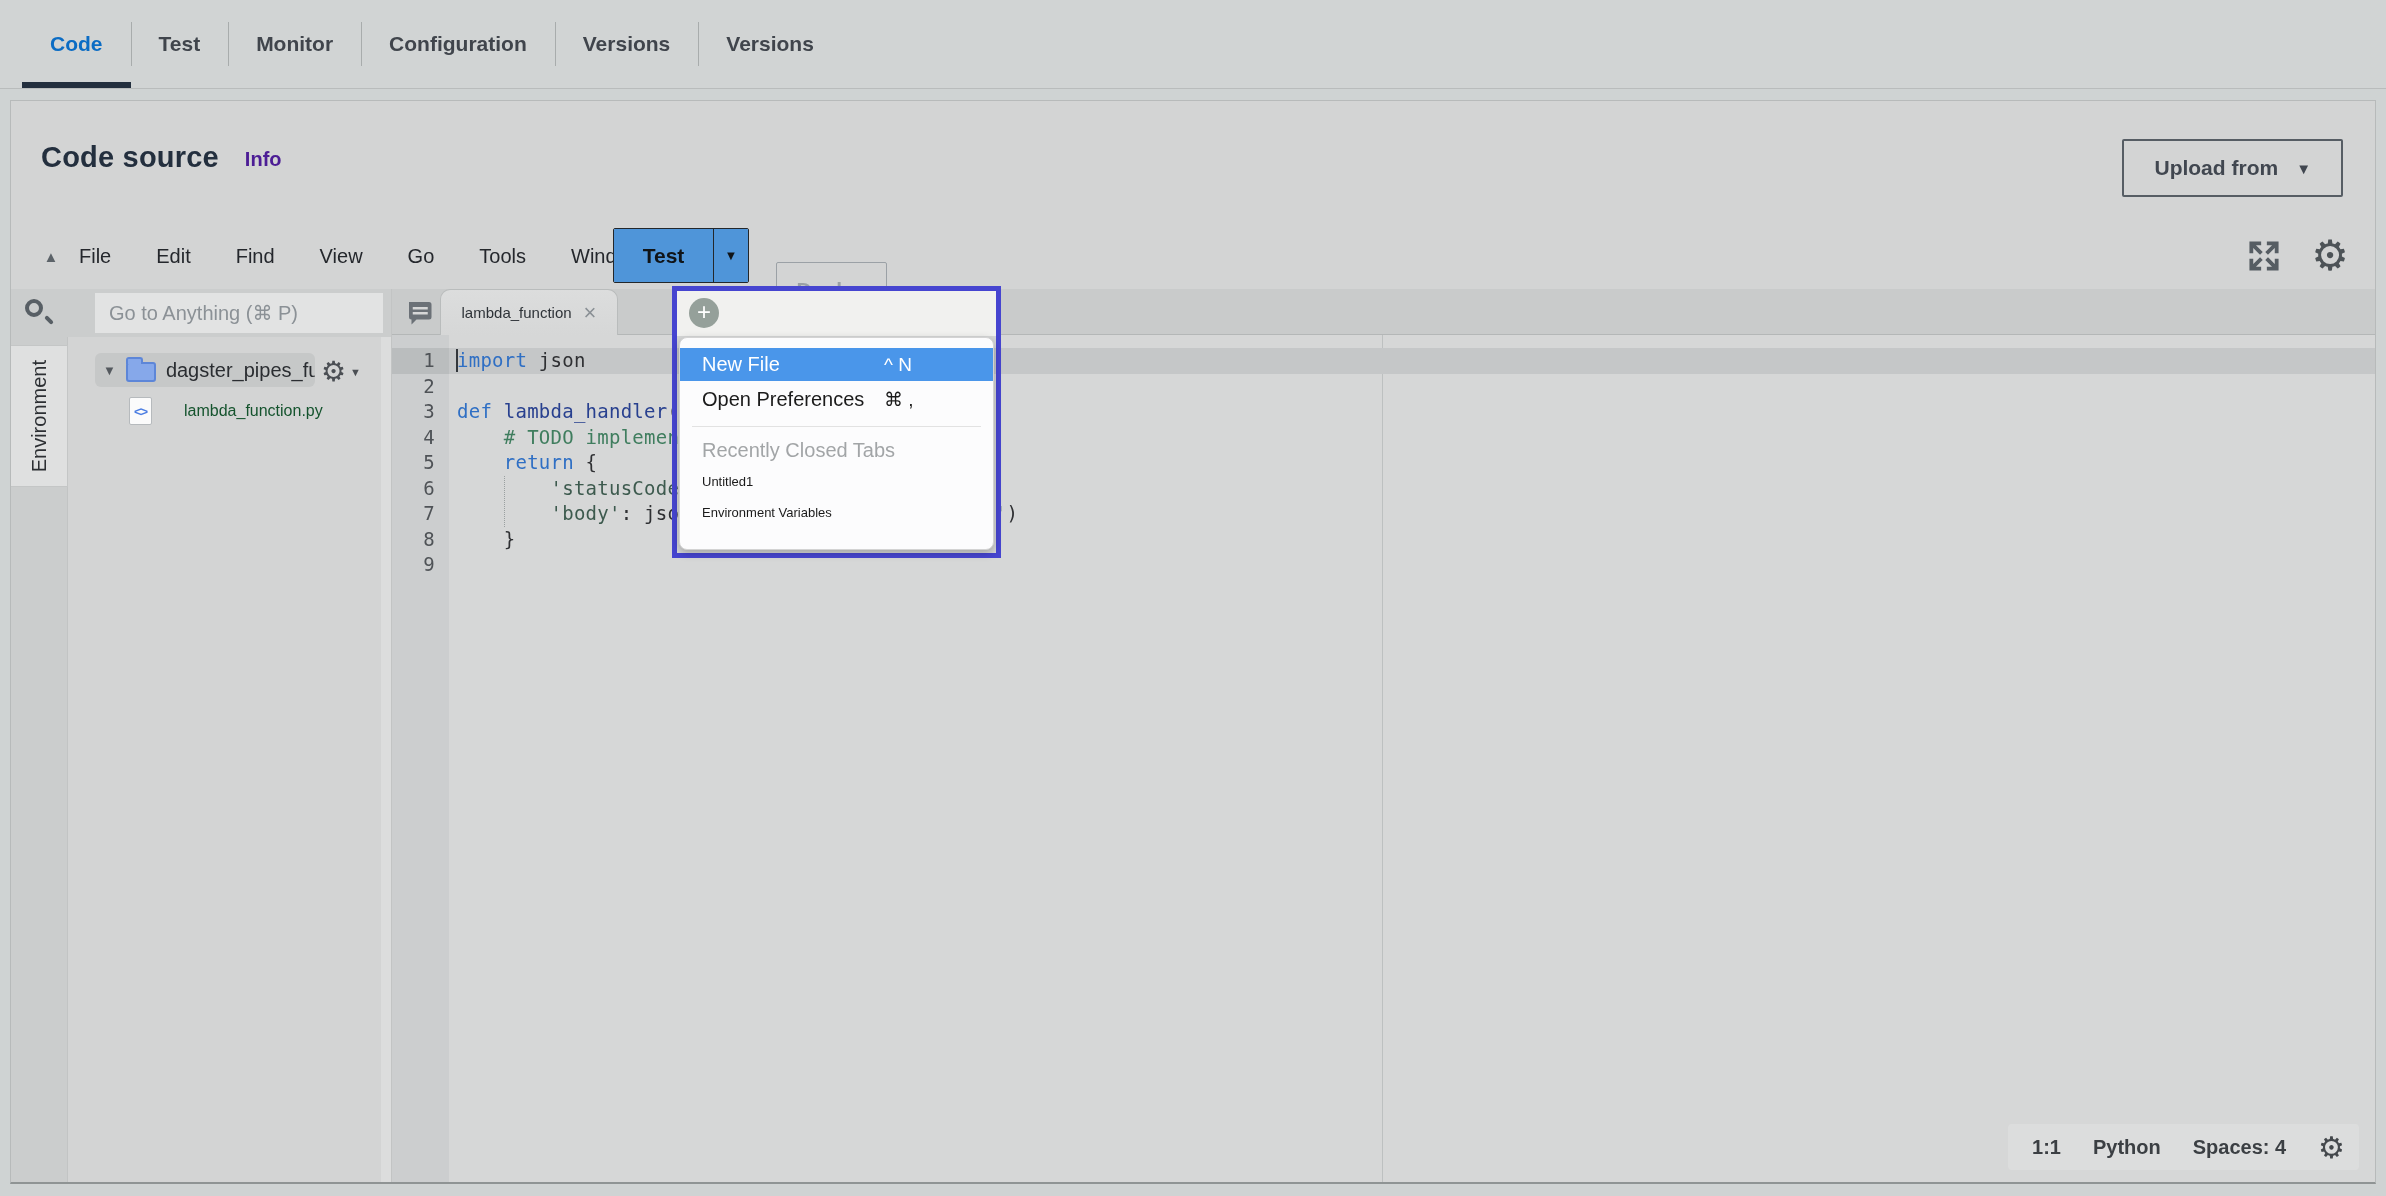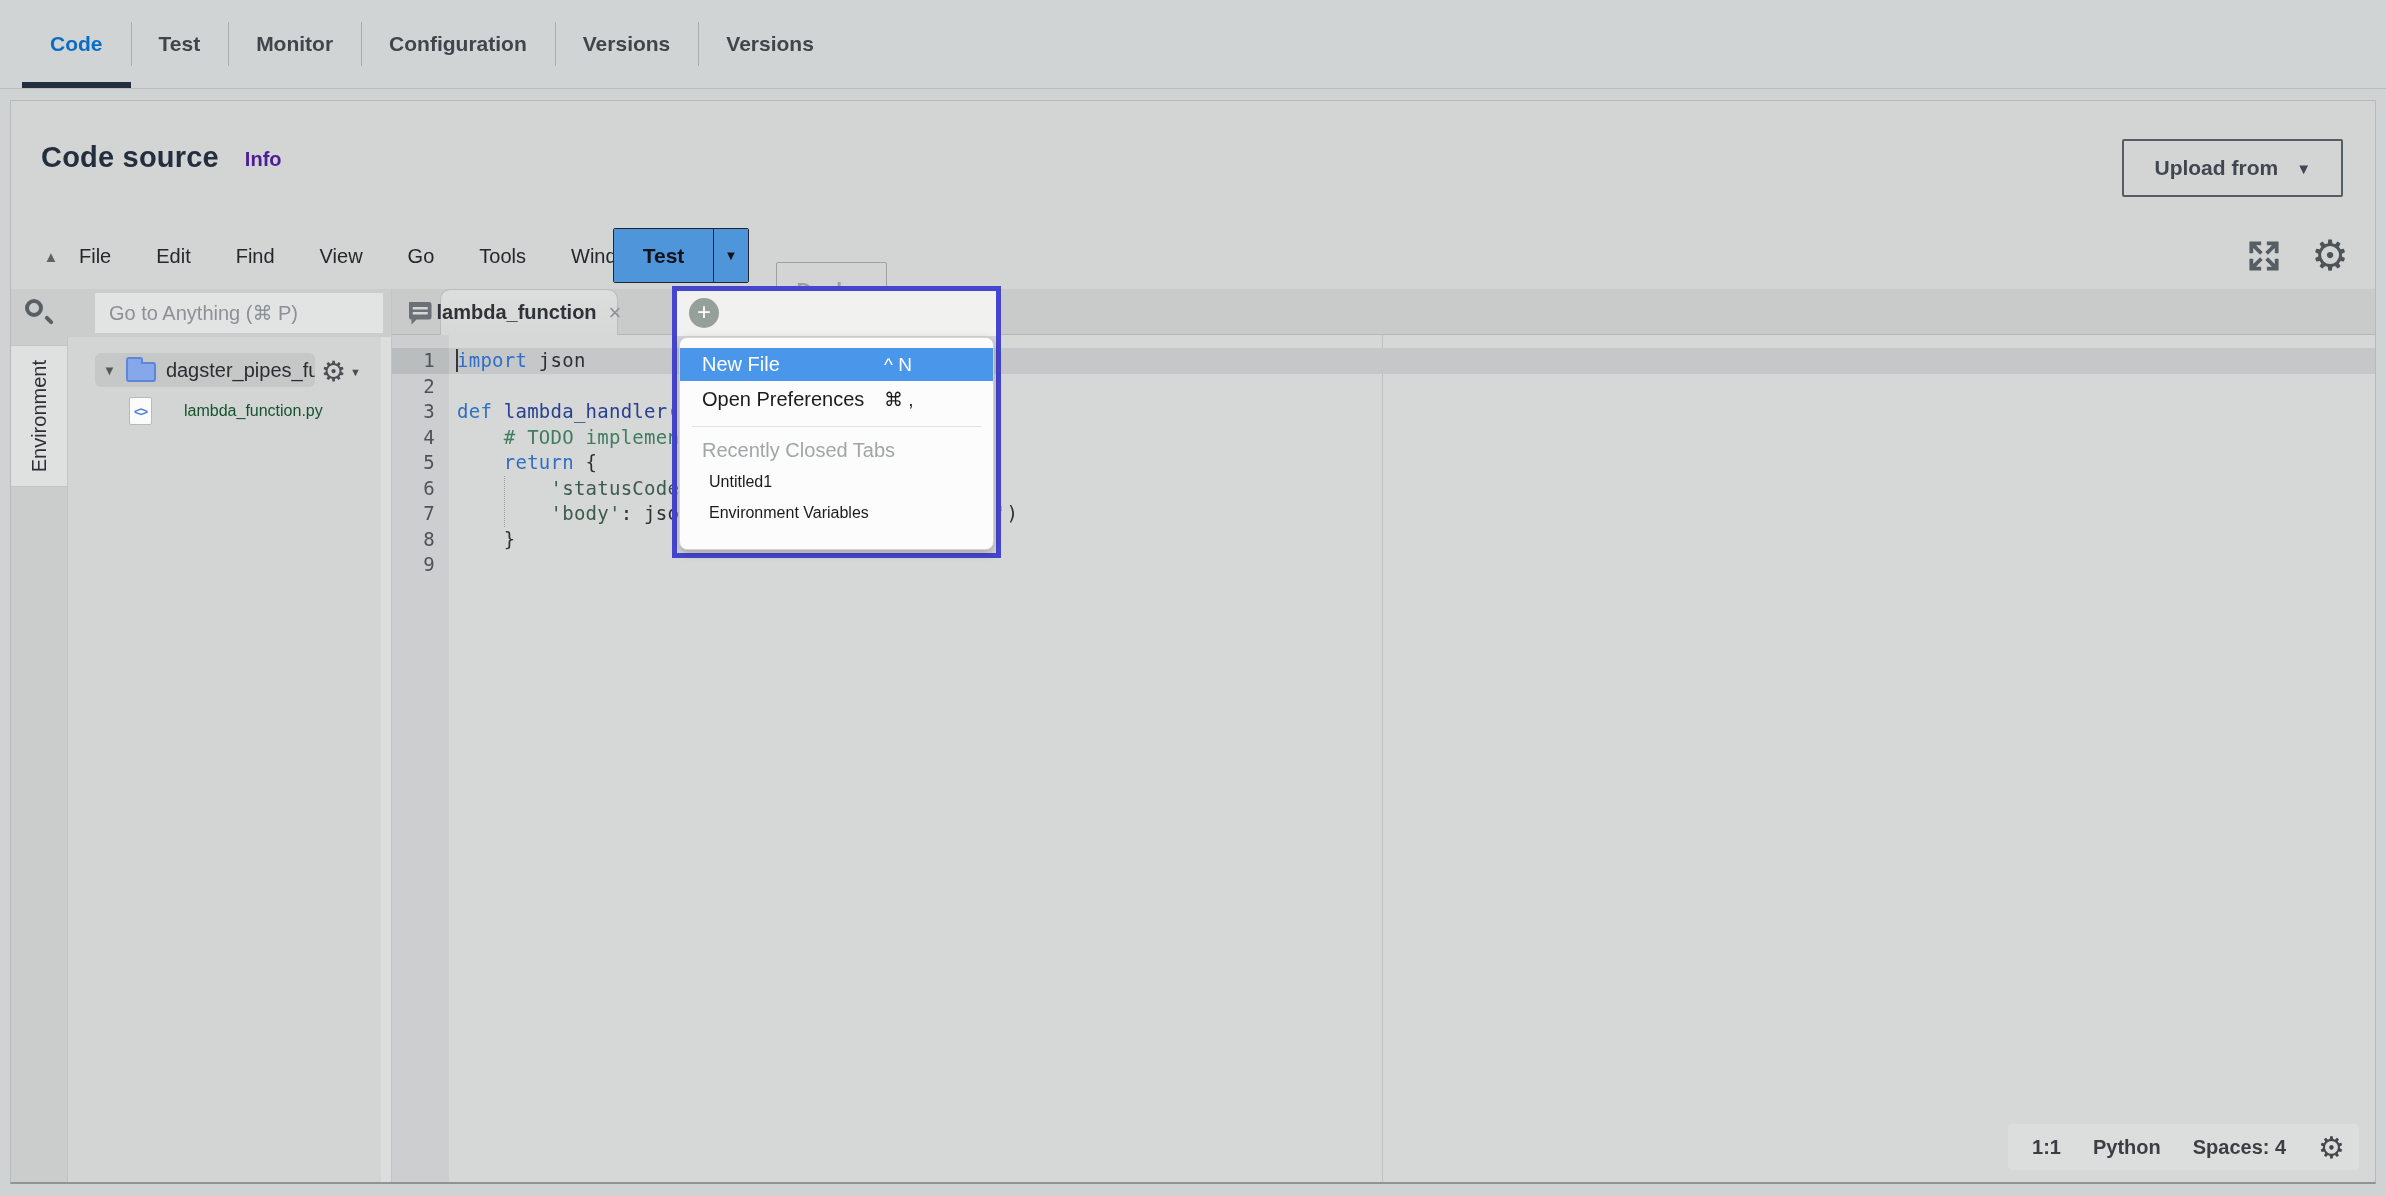--- a/index.html
+++ b/index.html
@@ -94,21 +94,21 @@
 
   
   .editor { position:absolute; left:380px; right:0; top:0; bottom:0; border-left:1px solid #c2c4c4; }
   .tab-bar { position:absolute; left:0; right:0; top:0; height:46px; background:#c9cbcb;
              border-bottom:1px solid #b4b7b7; }
   .tablist-icon { position:absolute; left:12px; top:8px; width:30px; height:30px; cursor:pointer; }
   .editor-tab { position:absolute; left:48px; top:0; width:178px; height:46px;
                 background:linear-gradient(#dcdddd,#d6d7d7); border:1px solid #b9bcbc; border-bottom:none;
                 border-radius:10px 10px 0 0; display:flex; align-items:center; justify-content:center;
                 gap:12px; cursor:pointer; }
-  .editor-tab .tab-label { font-size:20px; font-weight:bold; color:#2e3338; }
+  .editor-tab .tab-label { font-size:15px; font-weight:normal; color:#2e3338; }
   .editor-tab .tab-close { font-size:22px; color:#8a9095; cursor:pointer; }
   .code-area { position:absolute; left:0; right:0; top:46px; bottom:0; background:#d6d7d7; }
   .gutter-bg { position:absolute; left:0; top:0; width:57px; bottom:0; background:#cccecf; }
   .print-ruler { position:absolute; left:990px; top:0; bottom:0; width:1px; background:#bdc0c0; }
   .code-lines { position:absolute; left:0; right:0; top:13px;
                 font-family:"DejaVu Sans Mono","Liberation Mono",monospace;
                 font-size:19px; letter-spacing:0.25px; line-height:25.5px; }
   .code-line { display:flex; height:25.5px; position:relative; }
   .code-line.active { background:#c5c7c8; }
   .code-line .ln { width:57px; flex:none; text-align:right; padding-right:14px; color:#4f5357; }
@@ -137,22 +137,22 @@
                 padding-top:10px; overflow:hidden; }
   .menu-row { display:flex; align-items:center; height:33px; font-size:20px; color:#1b1b1b; cursor:pointer; }
   .menu-row .lbl { padding-left:22px; }
   .menu-row .sp { flex:1; }
   .menu-row .shortcut { width:84px; flex:none; margin-right:25px; font-size:19px; }
   .menu-row.highlight { background:#4a96ea; color:#ffffff; }
   .menu-row.pref { height:37px; }
   .menu-divider { height:1px; background:#e2e2e2; margin:8px 12px; }
   .menu-section { height:31px; display:flex; align-items:center; padding-left:22px;
                   font-size:20px; color:#a2a5a7; }
-  .menu-recent { height:31px; display:flex; align-items:center; padding-left:29px;
-                 font-size:16px; color:#1b1b1b; cursor:pointer; }
+  .menu-recent { height:31px; display:flex; align-items:center; padding-left:22px;
+                 font-size:13px; color:#1b1b1b; cursor:pointer; }
 </style>
 </head>
 <body>
 
 <div class="top-nav">
   <div class="nav-tab active">Code</div>
   <div class="nav-tab">Test</div>
   <div class="nav-tab">Monitor</div>
   <div class="nav-tab">Configuration</div>
   <div class="nav-tab">Versions</div>

